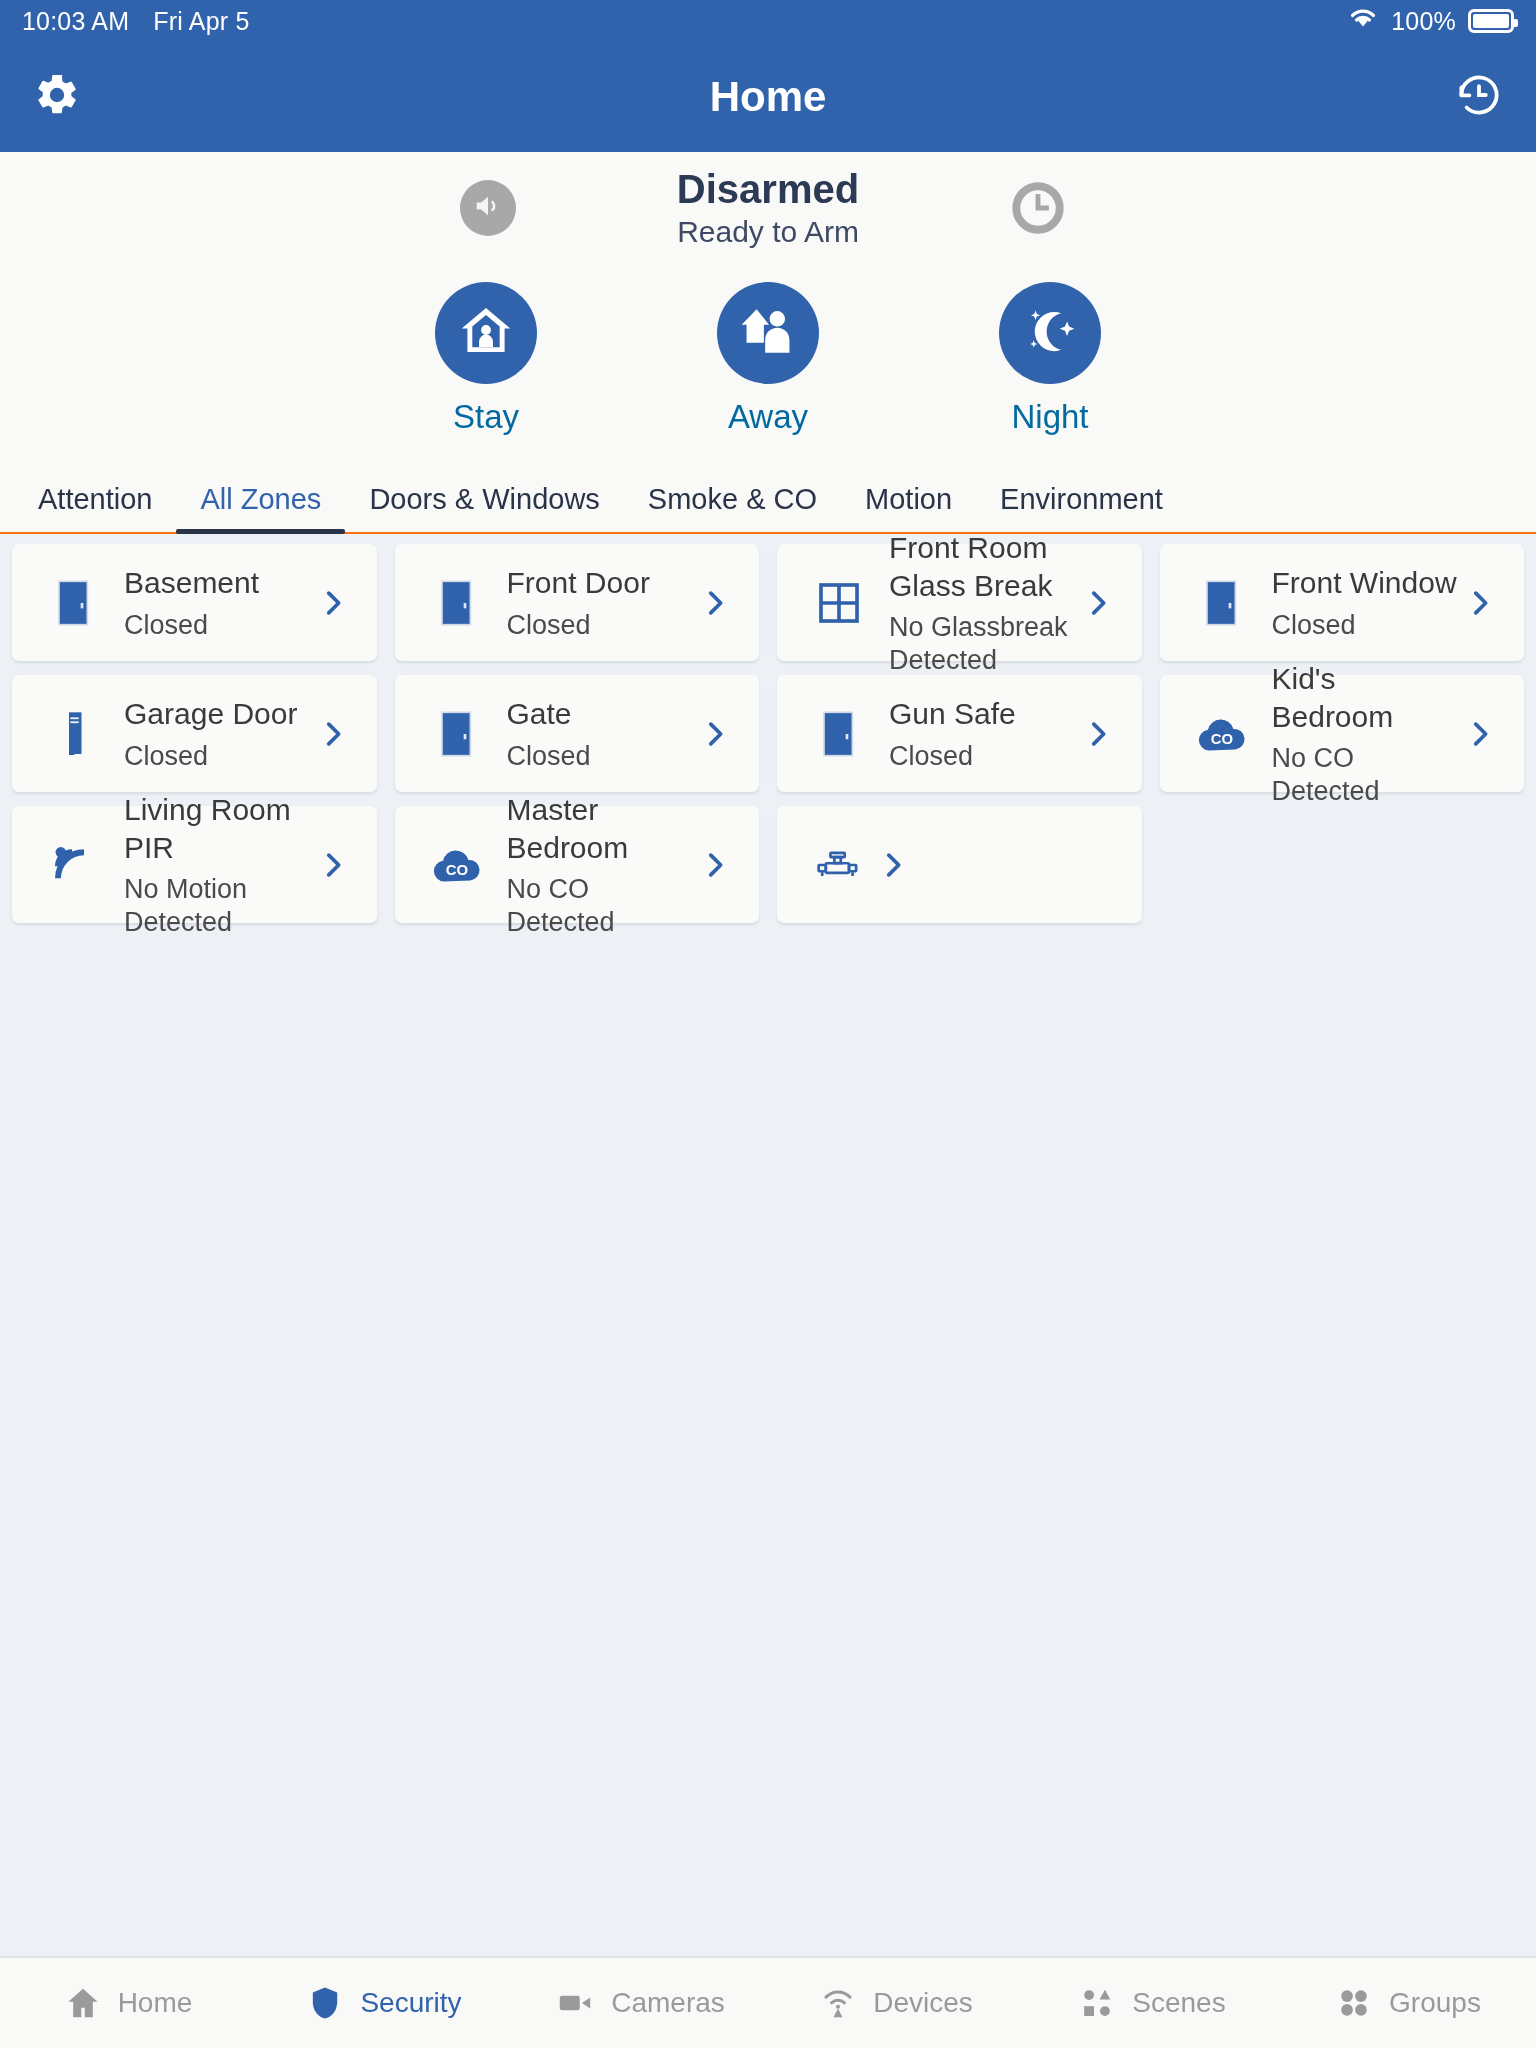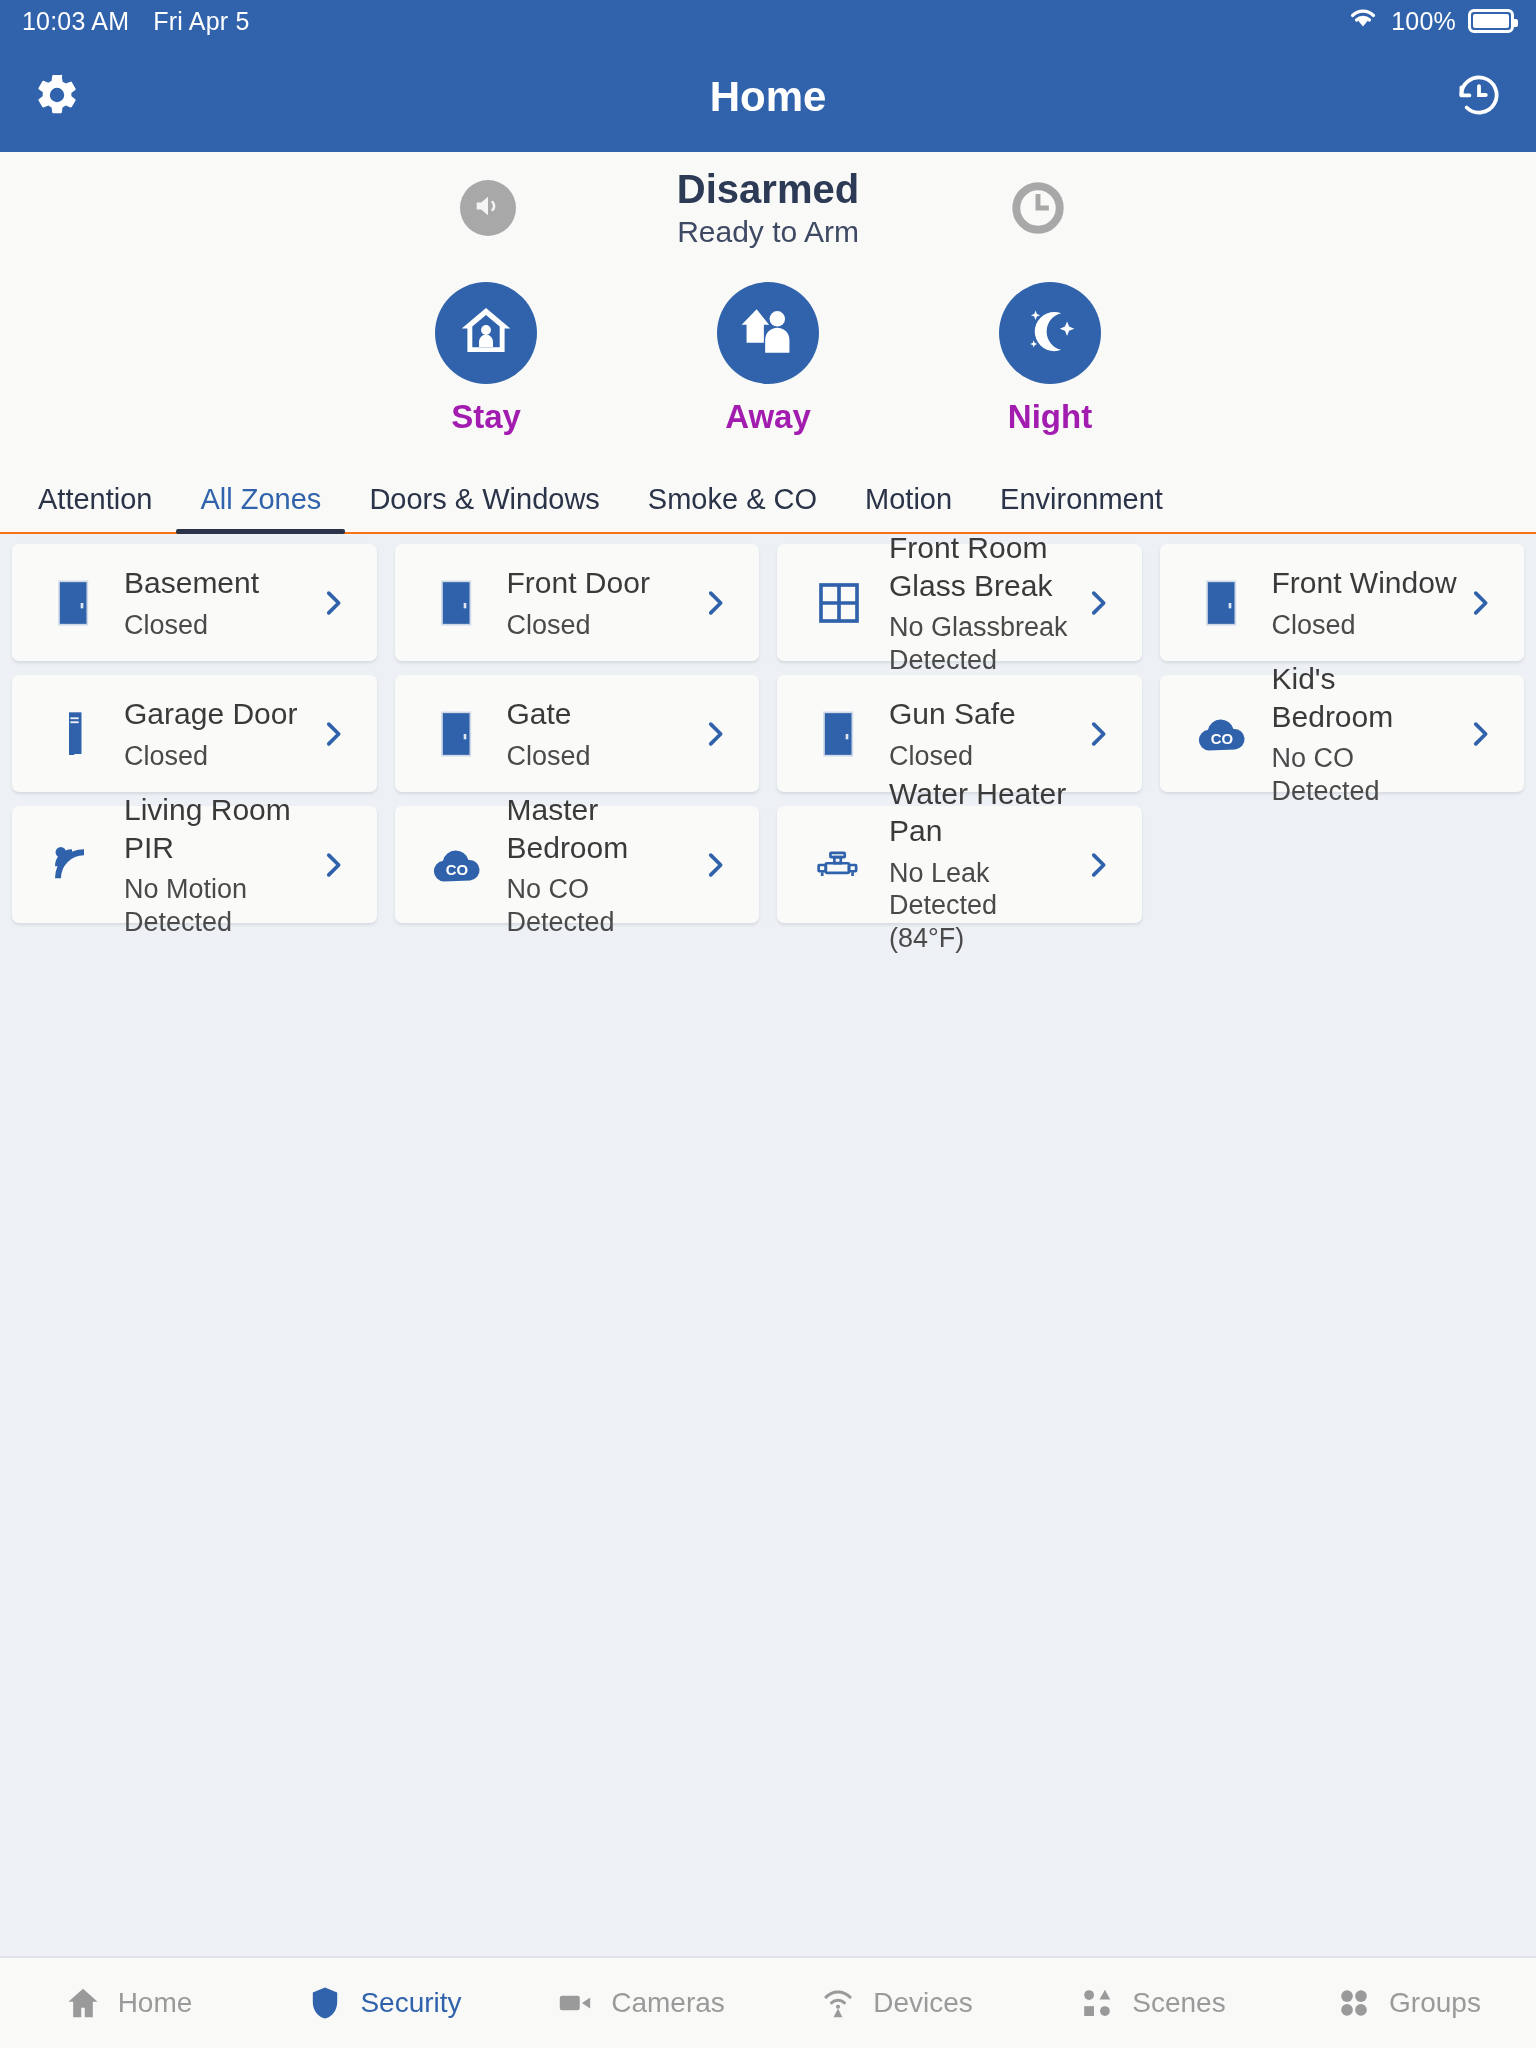--- a/index.html
+++ b/index.html
@@ -55,21 +55,21 @@
   .arm-status-text { text-align: center; }
   .arm-state { font-size: 40px; font-weight: 700; color: #2D3A56; line-height: 1.08; }
   .arm-sub { font-size: 30px; color: #3E4A63; margin-top: 4px; }
 
   .arm-modes { display: flex; justify-content: center; gap: 82px; padding: 14px 0 26px; }
   .arm-mode { width: 200px; display: flex; flex-direction: column; align-items: center; cursor: pointer; }
   .arm-circle {
     width: 102px; height: 102px; border-radius: 50%; background: #3063AC;
     display: flex; align-items: center; justify-content: center;
   }
-  .arm-label { margin-top: 14px; font-size: 33px; font-weight: 700; color: #a21caf; }
+  .arm-label { margin-top: 14px; font-size: 33px; font-weight: 400; color: #0369a1; }
 
   
   .tabs {
     background: #F9F9F8; display: flex; align-items: flex-end;
     padding: 0 14px; height: 72px; border-bottom: 2px solid #f97316;
   }
   .tab {
     padding: 0 24px 16px; font-size: 29px; color: #2A3348; cursor: pointer;
     position: relative; white-space: nowrap;
   }
@@ -418,24 +418,20 @@
         <div class="zone-icon">
           <svg width="50" height="44" viewBox="0 0 28 24" fill="none" stroke="#2F62AB" stroke-width="1.5">
             <rect x="9.2" y="5.2" width="8" height="2.4" rx=".4"></rect>
             <path d="M11.4 7.6h3.6v3.3h-3.6z"></path>
             <rect x="6.6" y="11" width="13" height="5.4" rx=".6"></rect>
             <rect x="2.6" y="12" width="4" height="3.5" rx=".4"></rect>
             <rect x="19.6" y="12" width="4" height="3.5" rx=".4"></rect>
             <path d="M4.6 16v2.2M21.6 16v2.2"></path>
           </svg>
         </div>
-        <div class="zone-text">
-          <div class="zone-name">Water Heater Pan</div>
-          <div class="zone-status">No Leak Detected (84°F)</div>
-        </div>
         <div class="chev">
           <svg width="34" height="34" viewBox="0 0 24 24" fill="none" stroke="#2F62AB" stroke-width="2.6" stroke-linecap="round" stroke-linejoin="round">
               <path d="m9 5 7 7-7 7"></path>
             </svg>
         </div>
       </div>
 
     </div>
   </div>
 

